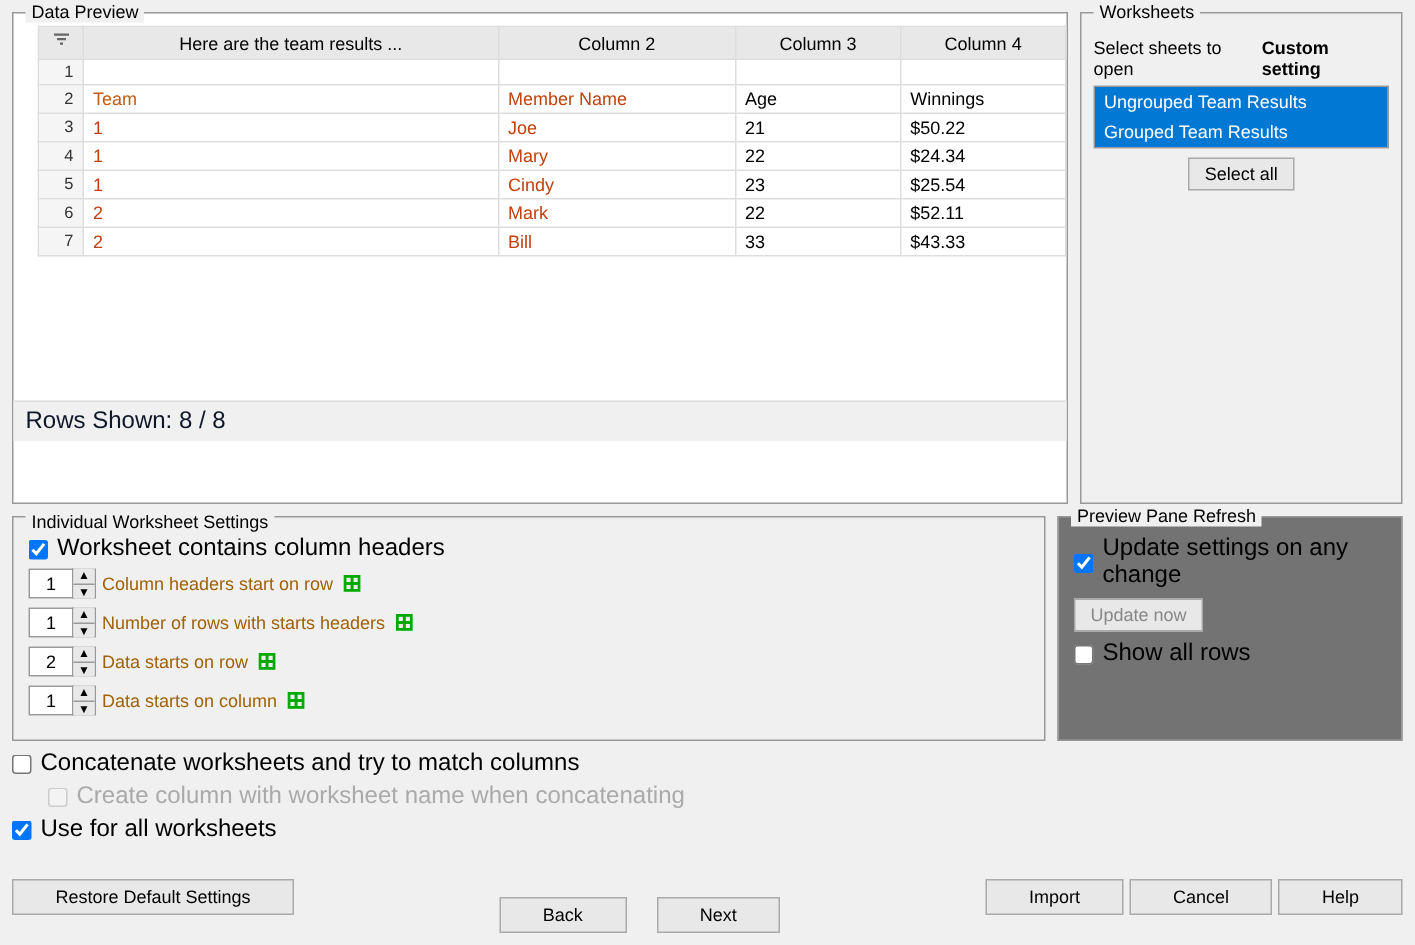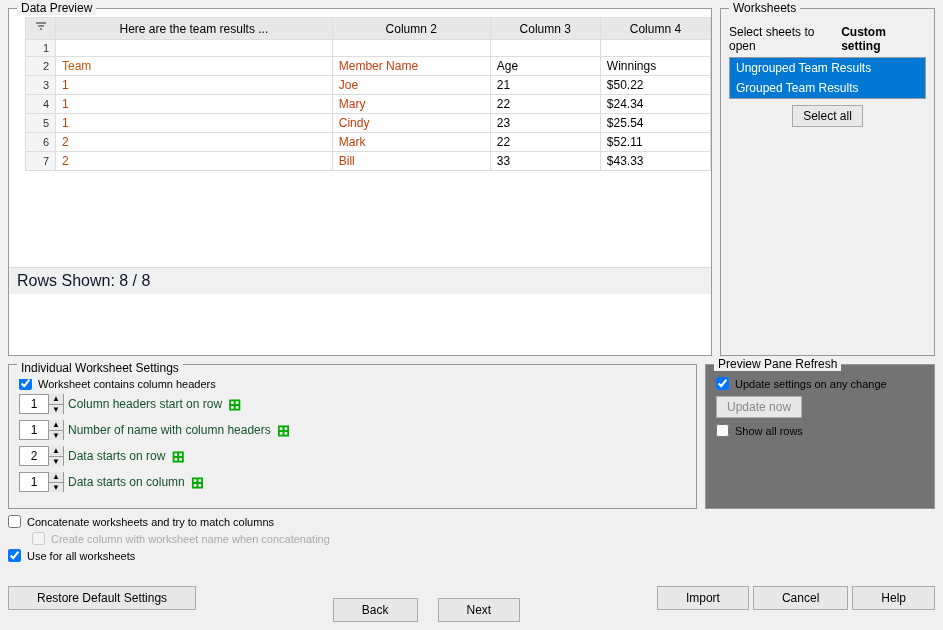--- a/index.html
+++ b/index.html
@@ -166,21 +166,21 @@
     .setting-row {
       display: flex;
       align-items: center;
       margin-bottom: 6px;
       gap: 4px;
     }
     .setting-label {
       font-size: 12px;
       color: #333;
     }
-    .setting-label.orange { color: #14532d; }
+    .setting-label.orange { color: #a16207; }
     .spinner-group {
       display: flex;
       align-items: center;
       border: 1px solid #999;
       background: white;
       height: 20px;
     }
     .spinner-input {
       width: 28px;
       border: none;
@@ -217,21 +217,21 @@
       font-weight: bold;
       cursor: pointer;
       margin-left: 2px;
     }
     .checkbox-row {
       display: flex;
       align-items: center;
       gap: 6px;
       margin-bottom: 4px;
     }
-    .checkbox-row label { font-size: 11px; }
+    .checkbox-row label { font-size: 16px; }
 
     
     .preview-pane {
       width: 230px;
       border: 1px solid #999;
       position: relative;
       padding: 12px 10px 10px 10px;
       background: #737373;
     }
     .preview-pane-label {
@@ -402,21 +402,21 @@
     </div>
 
     <div class="setting-row">
       <div class="spinner-group">
         <input class="spinner-input" type="text" value="1" style="">
         <div class="spinner-btns">
           <button class="spinner-btn">▲</button>
           <button class="spinner-btn">▼</button>
         </div>
       </div>
-      <span class="setting-label orange">Number of name with column headers</span>
+      <span class="setting-label orange">Number of rows with starts headers</span>
       <span class="green-plus">⊞</span>
     </div>
 
     <div class="setting-row">
       <div class="spinner-group">
         <input class="spinner-input" type="text" value="2" style="">
         <div class="spinner-btns">
           <button class="spinner-btn">▲</button>
           <button class="spinner-btn">▼</button>
         </div>

